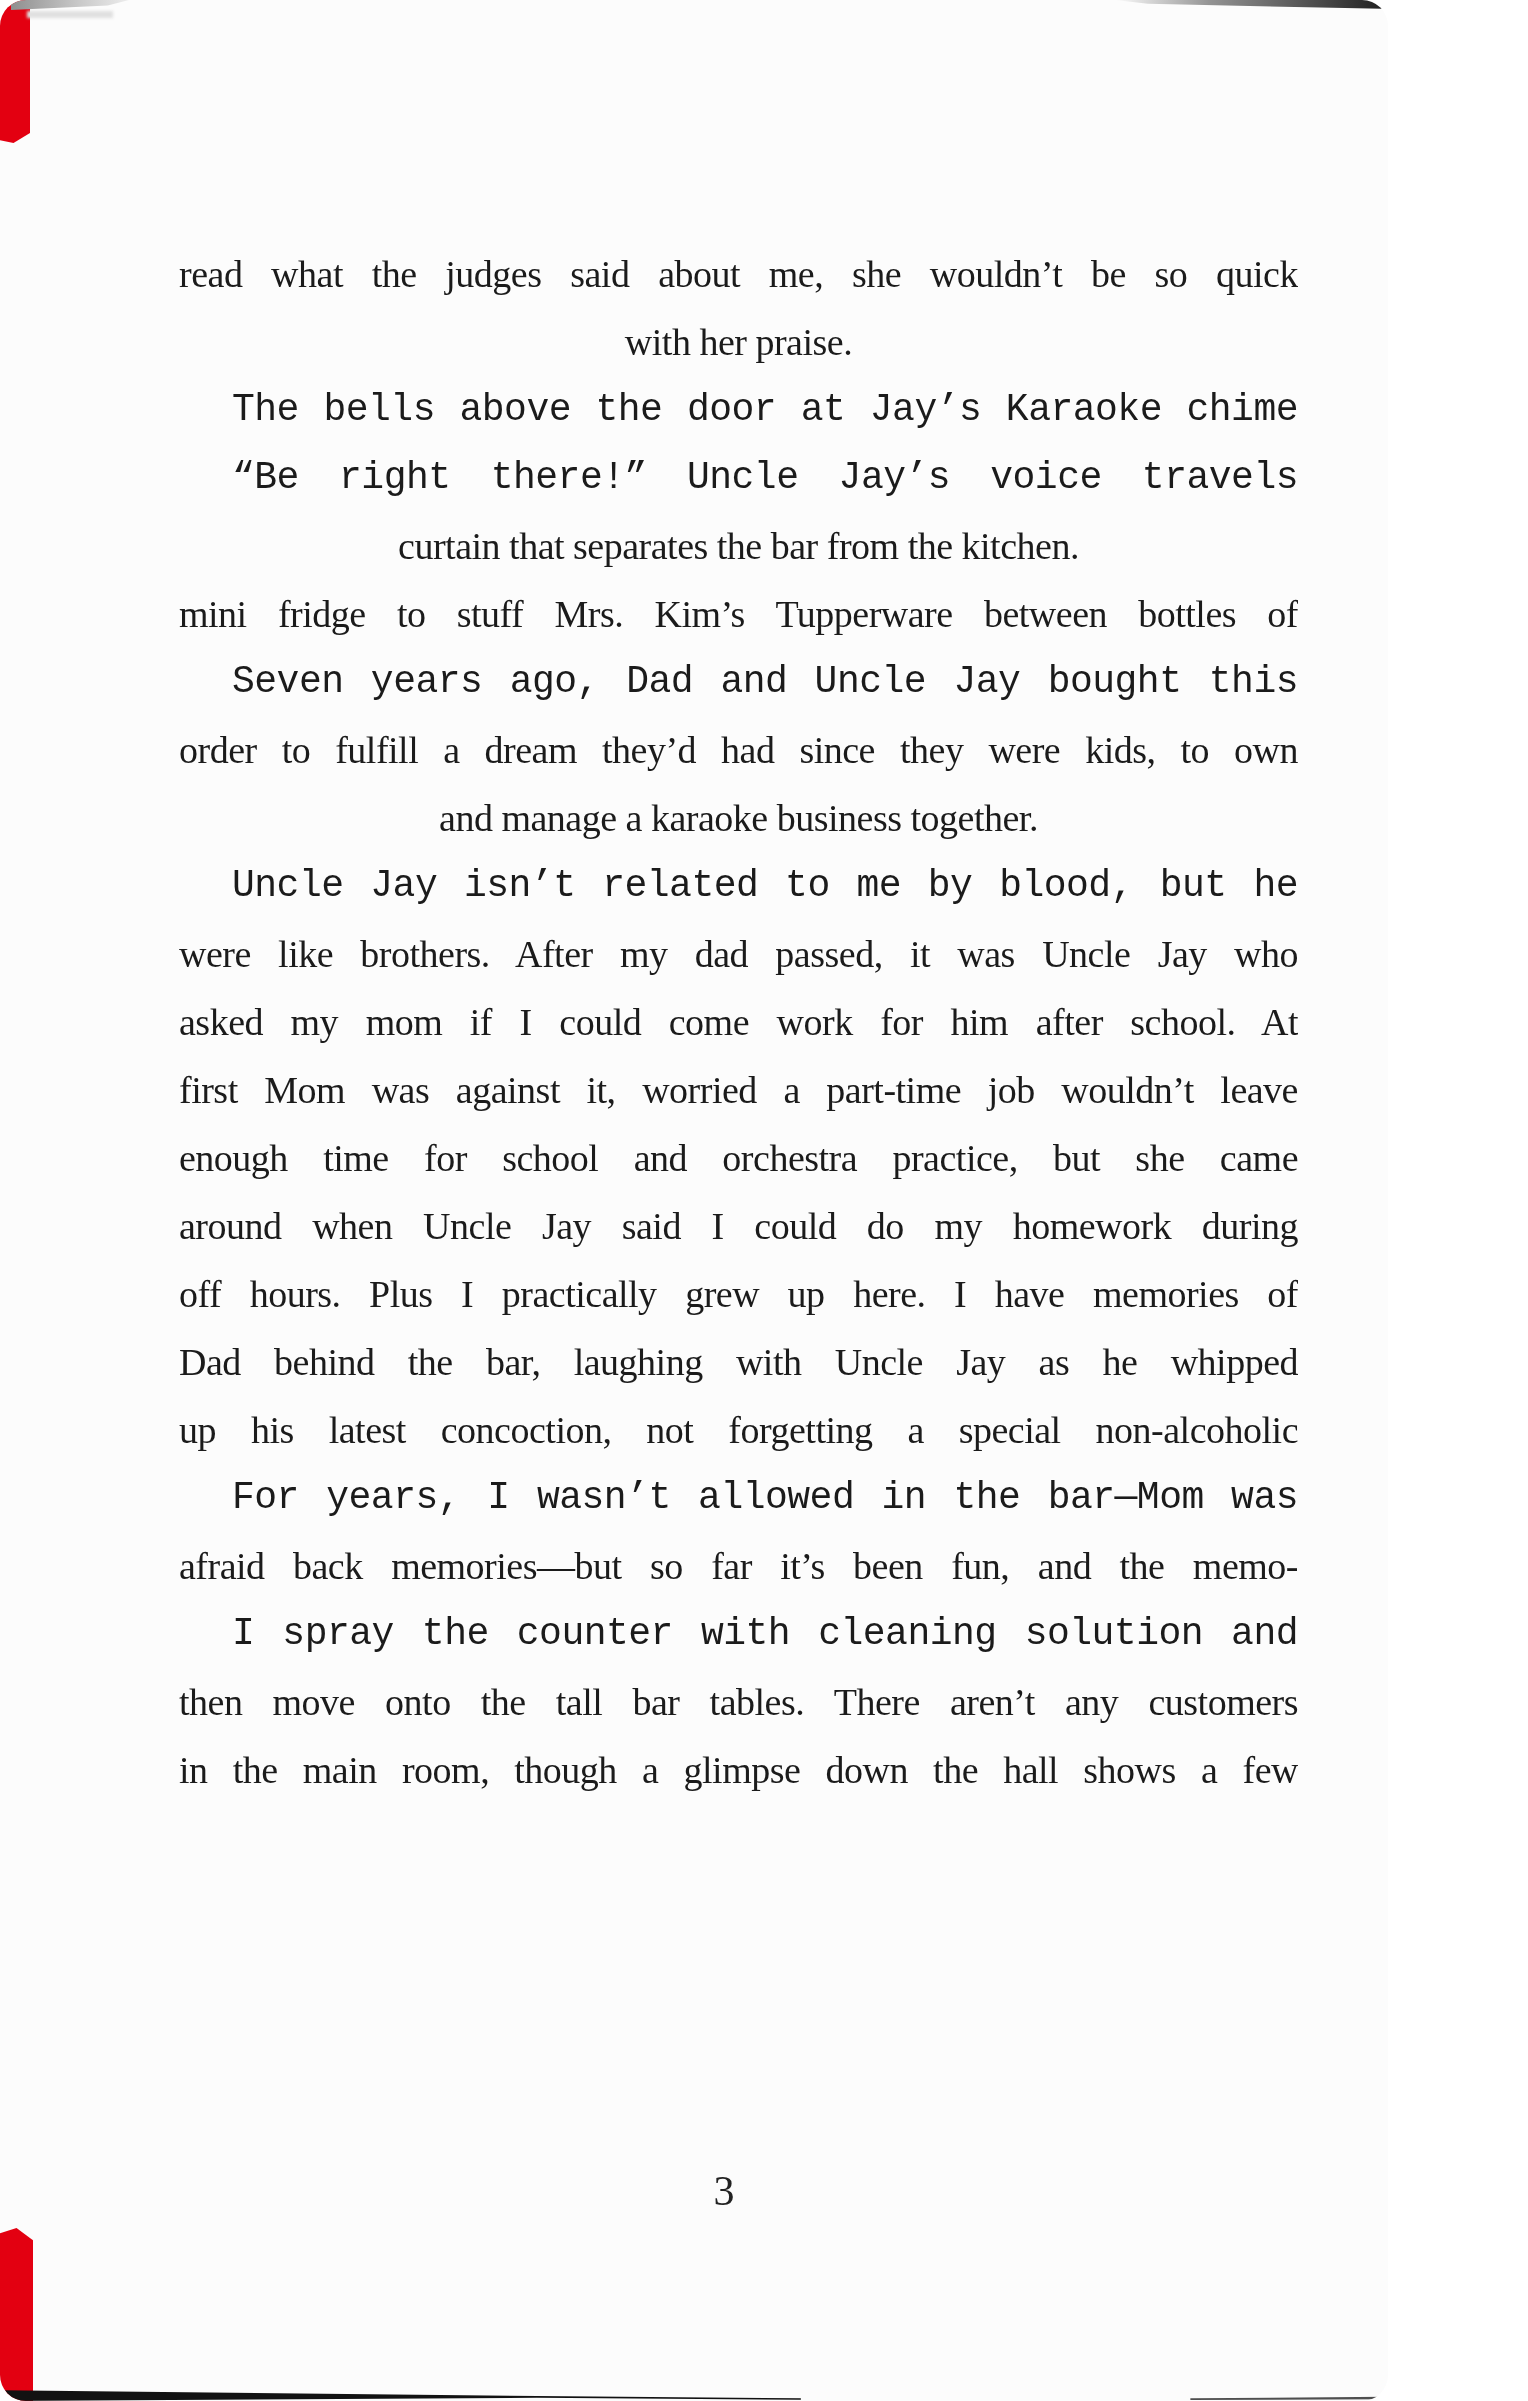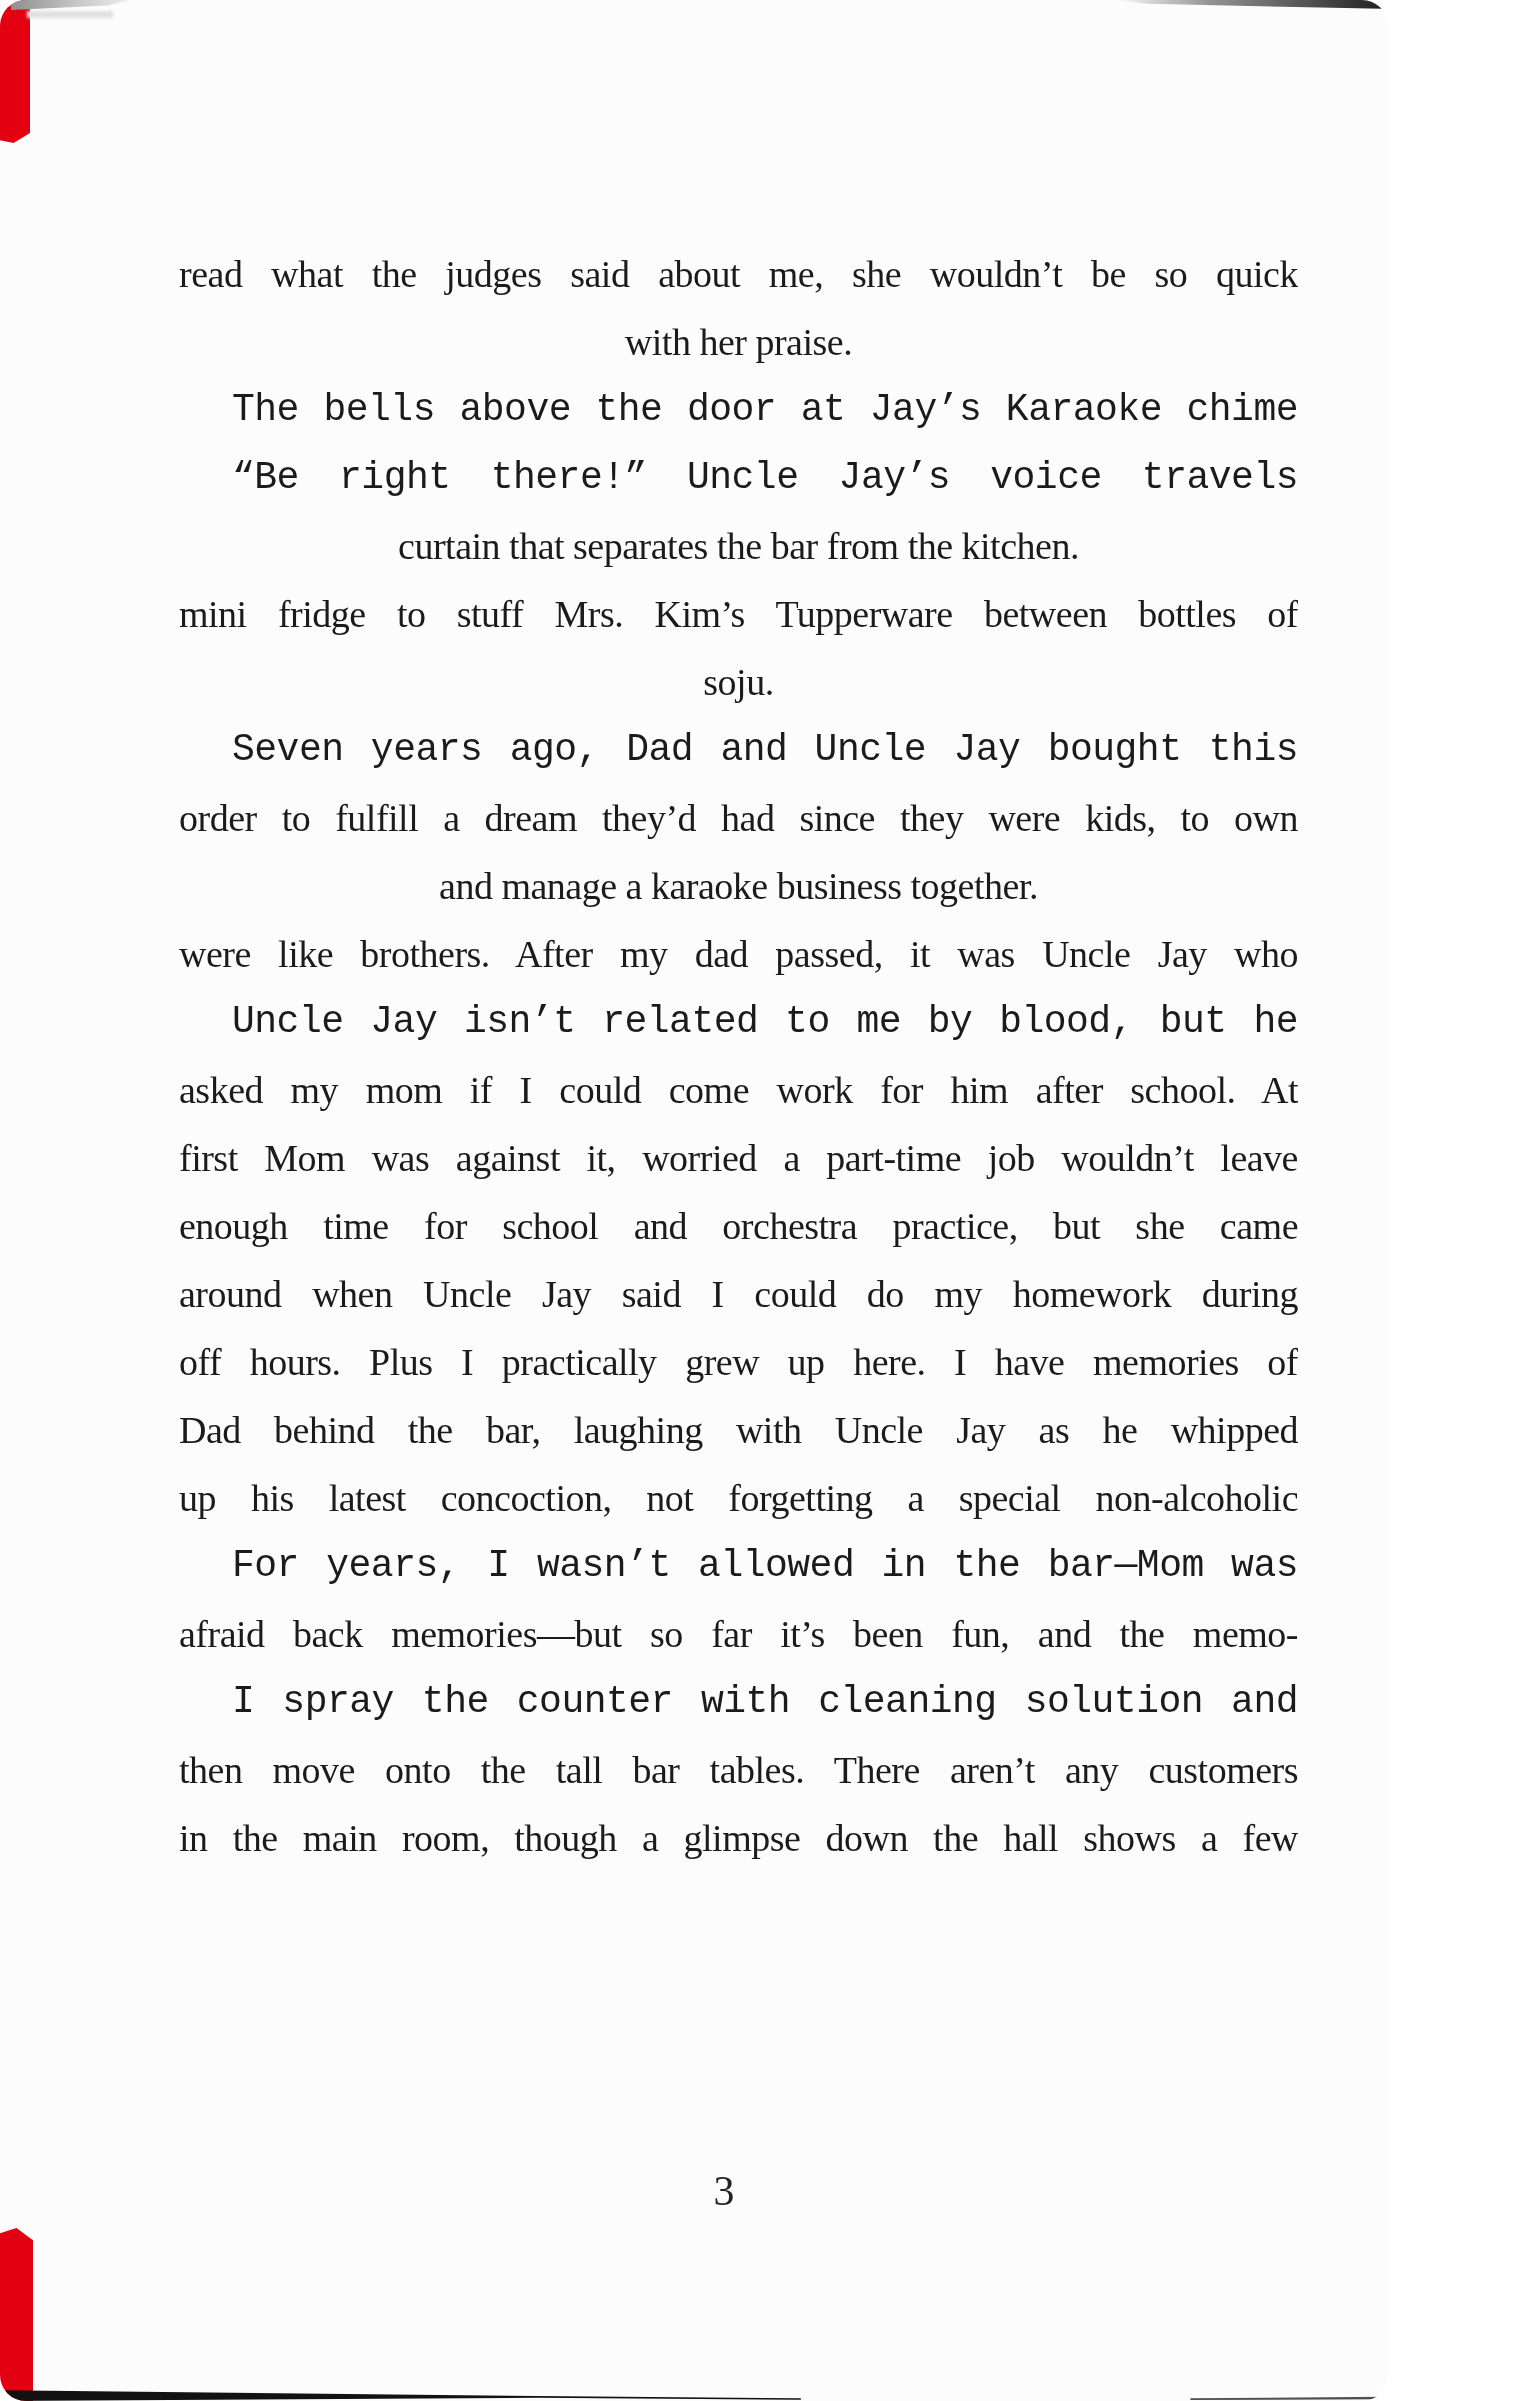--- a/index.html
+++ b/index.html
@@ -101,26 +101,25 @@
   <div id="smudge-top-left-2" class="artifact"></div>
   <div id="streak-top-right" class="artifact"></div>
 
   <div id="text-block" style="color: rgb(27, 27, 27);">
       <div class="line just">read what the judges said about me, she wouldn’t be so quick</div>
       <div class="line">with her praise.</div>
       <div class="line just ind">The bells above the door at Jay’s Karaoke chime my arrival.</div>
       <div class="line just ind">“Be right there!” Uncle Jay’s voice travels from behind the</div>
       <div class="line">curtain that separates the bar from the kitchen.</div>
       <div class="line just">mini fridge to stuff Mrs. Kim’s Tupperware between bottles of</div>
-      <div class="line">soju.</div>
       <div class="line just ind">Seven years ago, Dad and Uncle Jay bought this place in</div>
       <div class="line just">order to fulfill a dream they’d had since they were kids, to own</div>
       <div class="line">and manage a karaoke business together.</div>
+      <div class="line just ind">Uncle Jay isn’t related to me by blood, but he and my dad</div>
       <div class="line just">were like brothers. After my dad passed, it was Uncle Jay who</div>
-      <div class="line just ind">Uncle Jay isn’t related to me by blood, but he and my dad</div>
       <div class="line just">asked my mom if I could come work for him after school. At</div>
       <div class="line just">first Mom was against it, worried a part-time job wouldn’t leave</div>
       <div class="line just">enough time for school and orchestra practice, but she came</div>
       <div class="line just">around when Uncle Jay said I could do my homework during</div>
       <div class="line just">off hours. Plus I practically grew up here. I have memories of</div>
       <div class="line just">Dad behind the bar, laughing with Uncle Jay as he whipped</div>
       <div class="line just">up his latest concoction, not forgetting a special non-alcoholic</div>
       <div class="line just ind">For years, I wasn’t allowed in the bar—Mom was afraid it’d</div>
       <div class="line just">afraid back memories—but so far it’s been fun, and the memo-</div>
       <div class="line just ind">I spray the counter with cleaning solution and wipe it down,</div>

